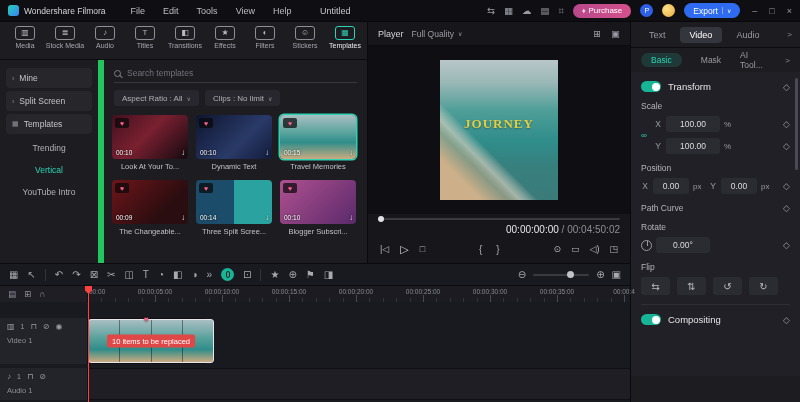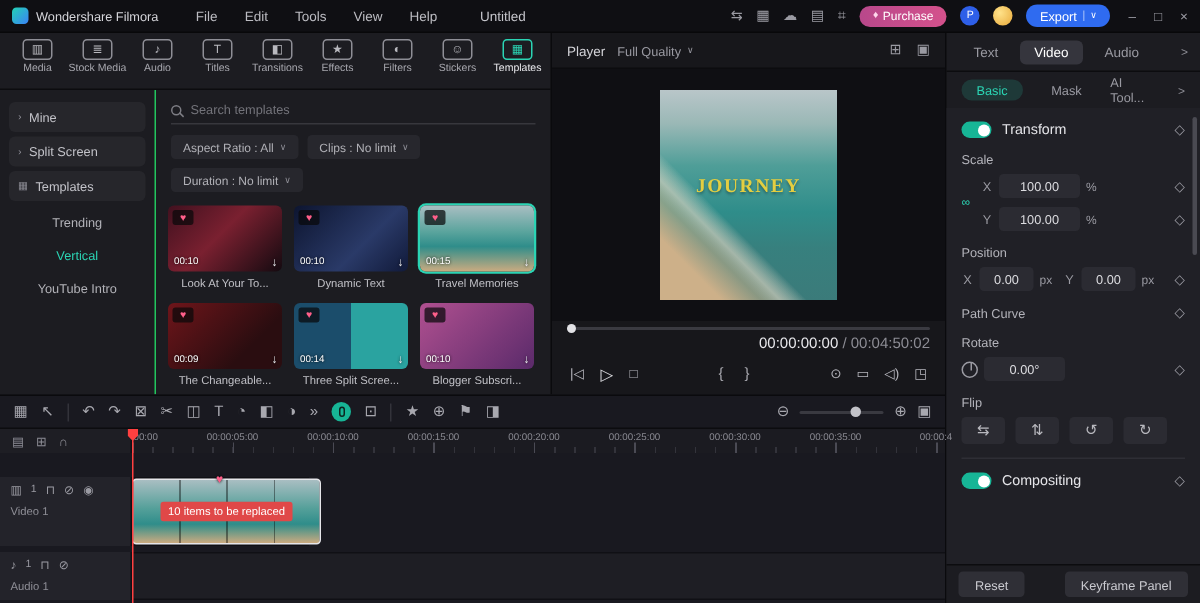--- a/index.html
+++ b/index.html
@@ -31,21 +31,21 @@
 
   
   .media-tabs{height:38px;display:flex;padding-left:5px;border-bottom:1px solid #0c0c0f}
   .mtab{width:40px;display:flex;flex-direction:column;align-items:center;padding-top:4px;cursor:default}
   .mtab .ic{width:20px;height:14px;border:1px solid #8e8e96;border-radius:3px;font-size:8px;line-height:12px;text-align:center;color:#b9b9bf;overflow:hidden}
   .mtab .lb{font-size:7px;color:#a6a6ad;margin-top:2px;white-space:nowrap}
   .mtab.active .ic{border-color:#2bd4b4;color:#2bd4b4}
   .mtab.active .lb{color:#eaeaee}
 
   
-  .sidebar{position:absolute;top:38px;left:0;width:104px;bottom:0;border-right:1px solid #22c55e;padding-top:5px}
+  .sidebar{position:absolute;top:38px;left:0;width:104px;bottom:0;border-right:6px solid #22c55e;padding-top:5px}
   .sgroup{height:20px;margin:3px 6px;background:#26262b;border-radius:4px;display:flex;align-items:center;gap:5px;padding:0 6px;font-size:8.5px;color:#c3c3c9}
   .sgroup .gic{font-size:7px;color:#8e8e96}
   .sitem{height:22px;display:flex;align-items:center;justify-content:center;font-size:8.5px;color:#b3b3b9}
   .sitem.active{color:#2bd4b4}
   .sitem.faded{opacity:.35}
 
   
   .browser{position:absolute;top:38px;left:104px;right:0;bottom:0;overflow:hidden}
   .srow{display:flex;align-items:center;gap:6px;margin:8px 10px 0;border-bottom:1px solid #37373d;padding-bottom:4px}
   .mag{width:7px;height:7px;border:1px solid #7d7d84;border-radius:50%;position:relative;flex:none}
@@ -261,24 +261,20 @@
       </div>
       <div class="chips">
         <span class="chip">
             <span>Aspect Ratio : All</span>
             <span class="cv">∨</span>
           </span>
         <span class="chip">
             <span>Clips : No limit</span>
             <span class="cv">∨</span>
           </span>
-        <span class="chip">
-            <span>Duration : No limit</span>
-            <span class="cv">∨</span>
-          </span>
       </div>
       <div class="tgrid">
         <div class="tcard">
           <div class="thumb t1">
               <span class="fav">♥</span>
               <span class="dur">00:10</span>
               <span class="dl">↓</span>
             </div>
           <div class="tname">Look At Your To...</div>
         </div>
@@ -429,24 +425,20 @@
         <span class="fbtn">↻</span>
       </div>
       <div class="pdivider"></div>
       <div class="prow">
         <span class="toggle"></span>
         <span class="sect">Compositing</span>
         <span class="kf">◇</span>
       </div>
     </div>
     <div class="rscroll"></div>
-    <div class="rfooter">
-      <span class="btn">Reset</span>
-      <span class="btn">Keyframe Panel</span>
-    </div>
   </div>
 
   <div class="timeline">
     <div class="ttoolbar">
       <span class="tt-ic">▦</span>
       <span class="tt-ic">↖</span>
       <span class="tdiv"></span>
       <span class="tt-ic">↶</span>
       <span class="tt-ic">↷</span>
       <span class="tt-ic">⊠</span>

